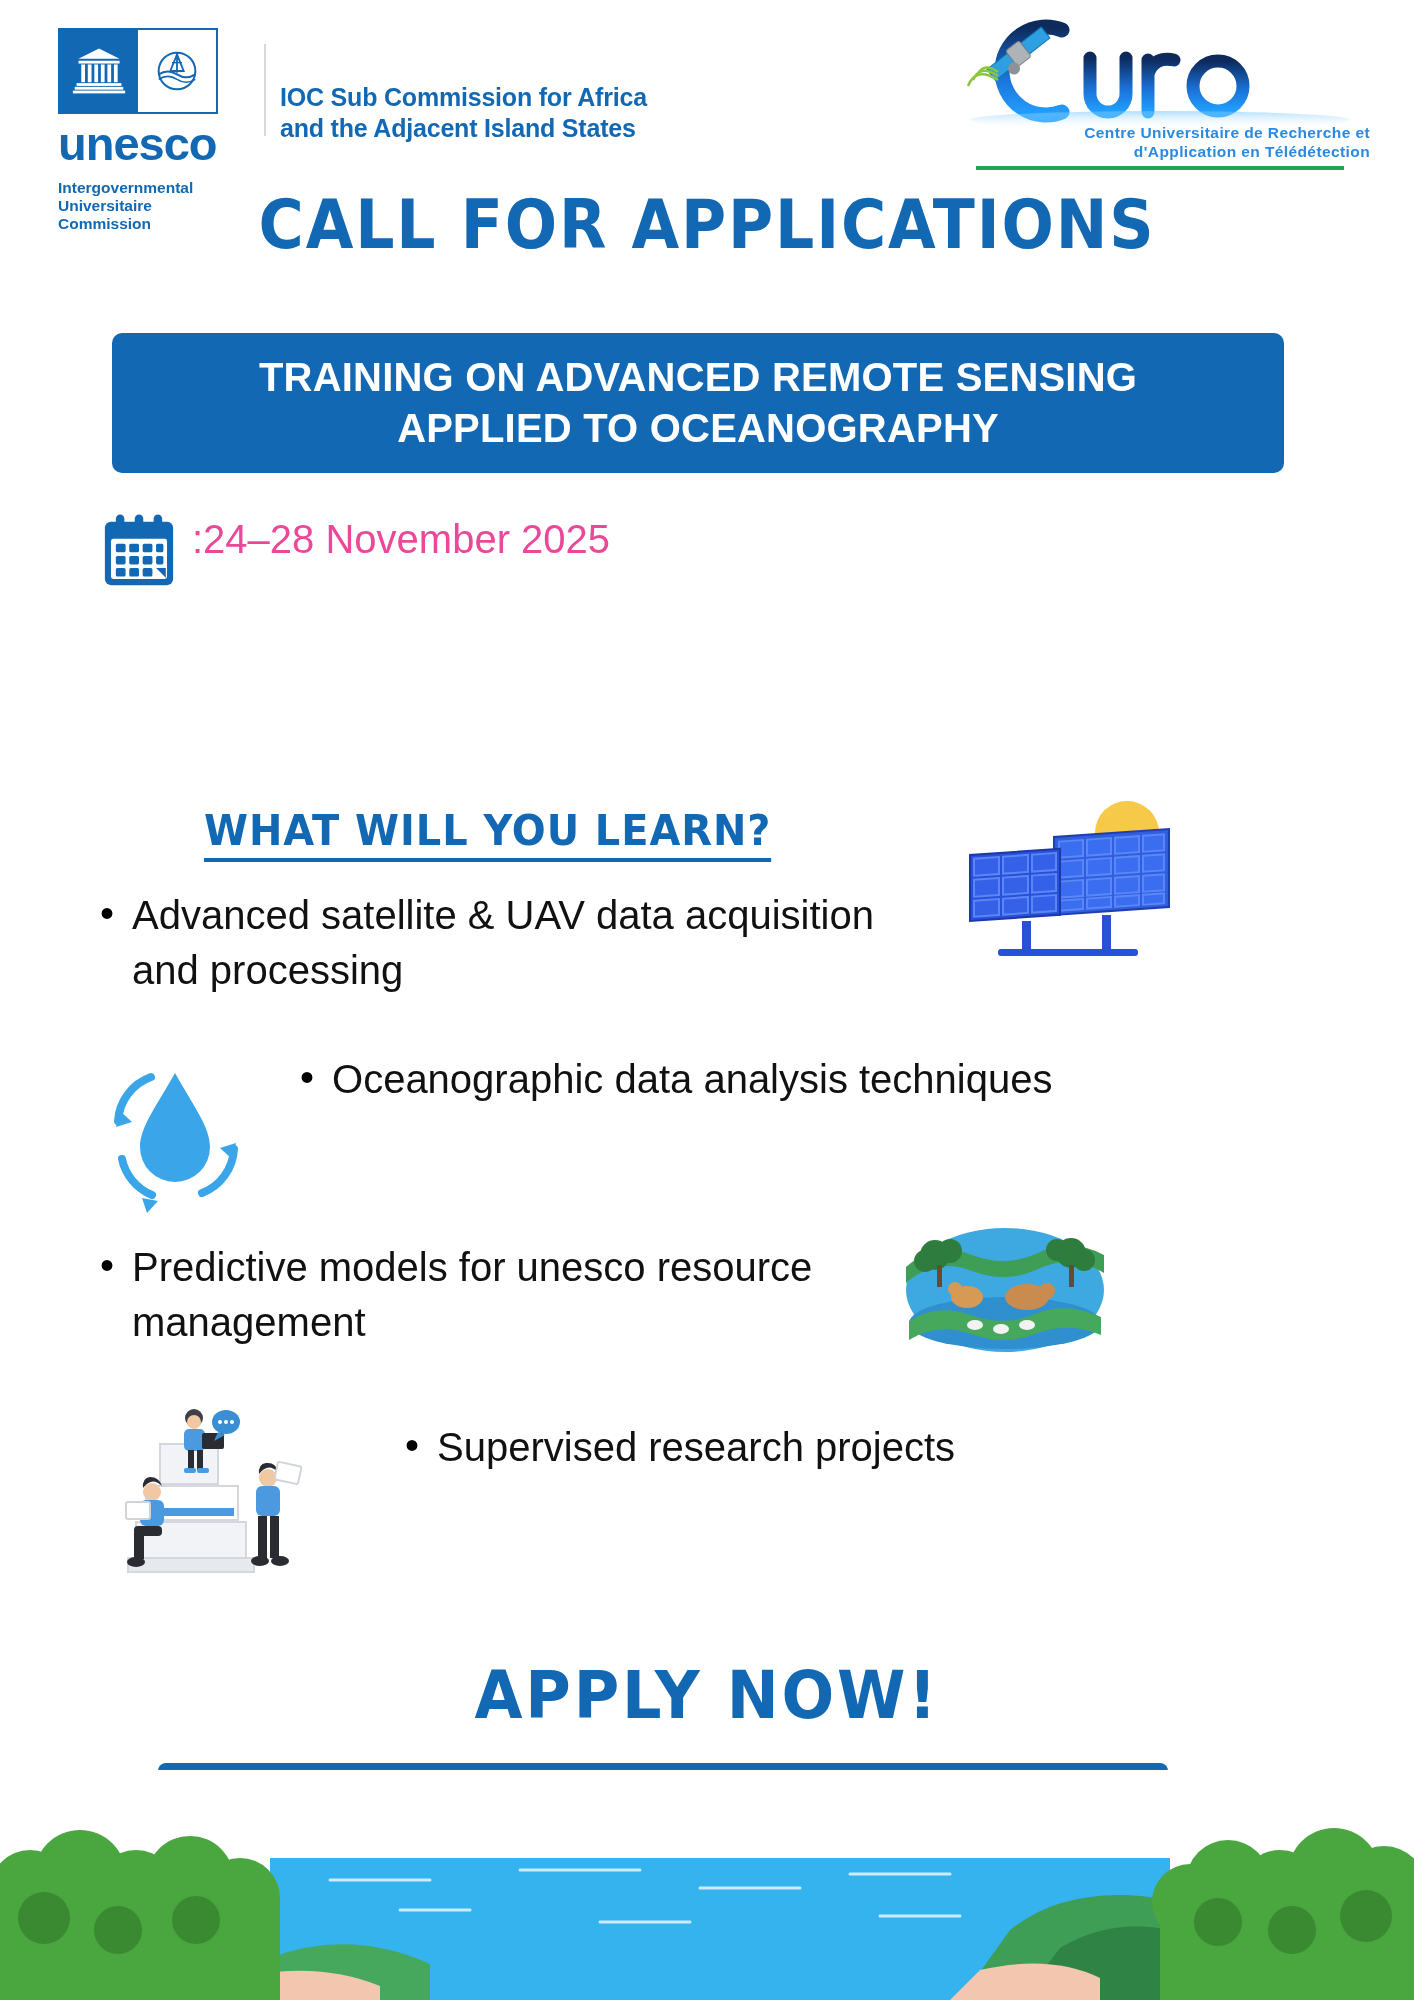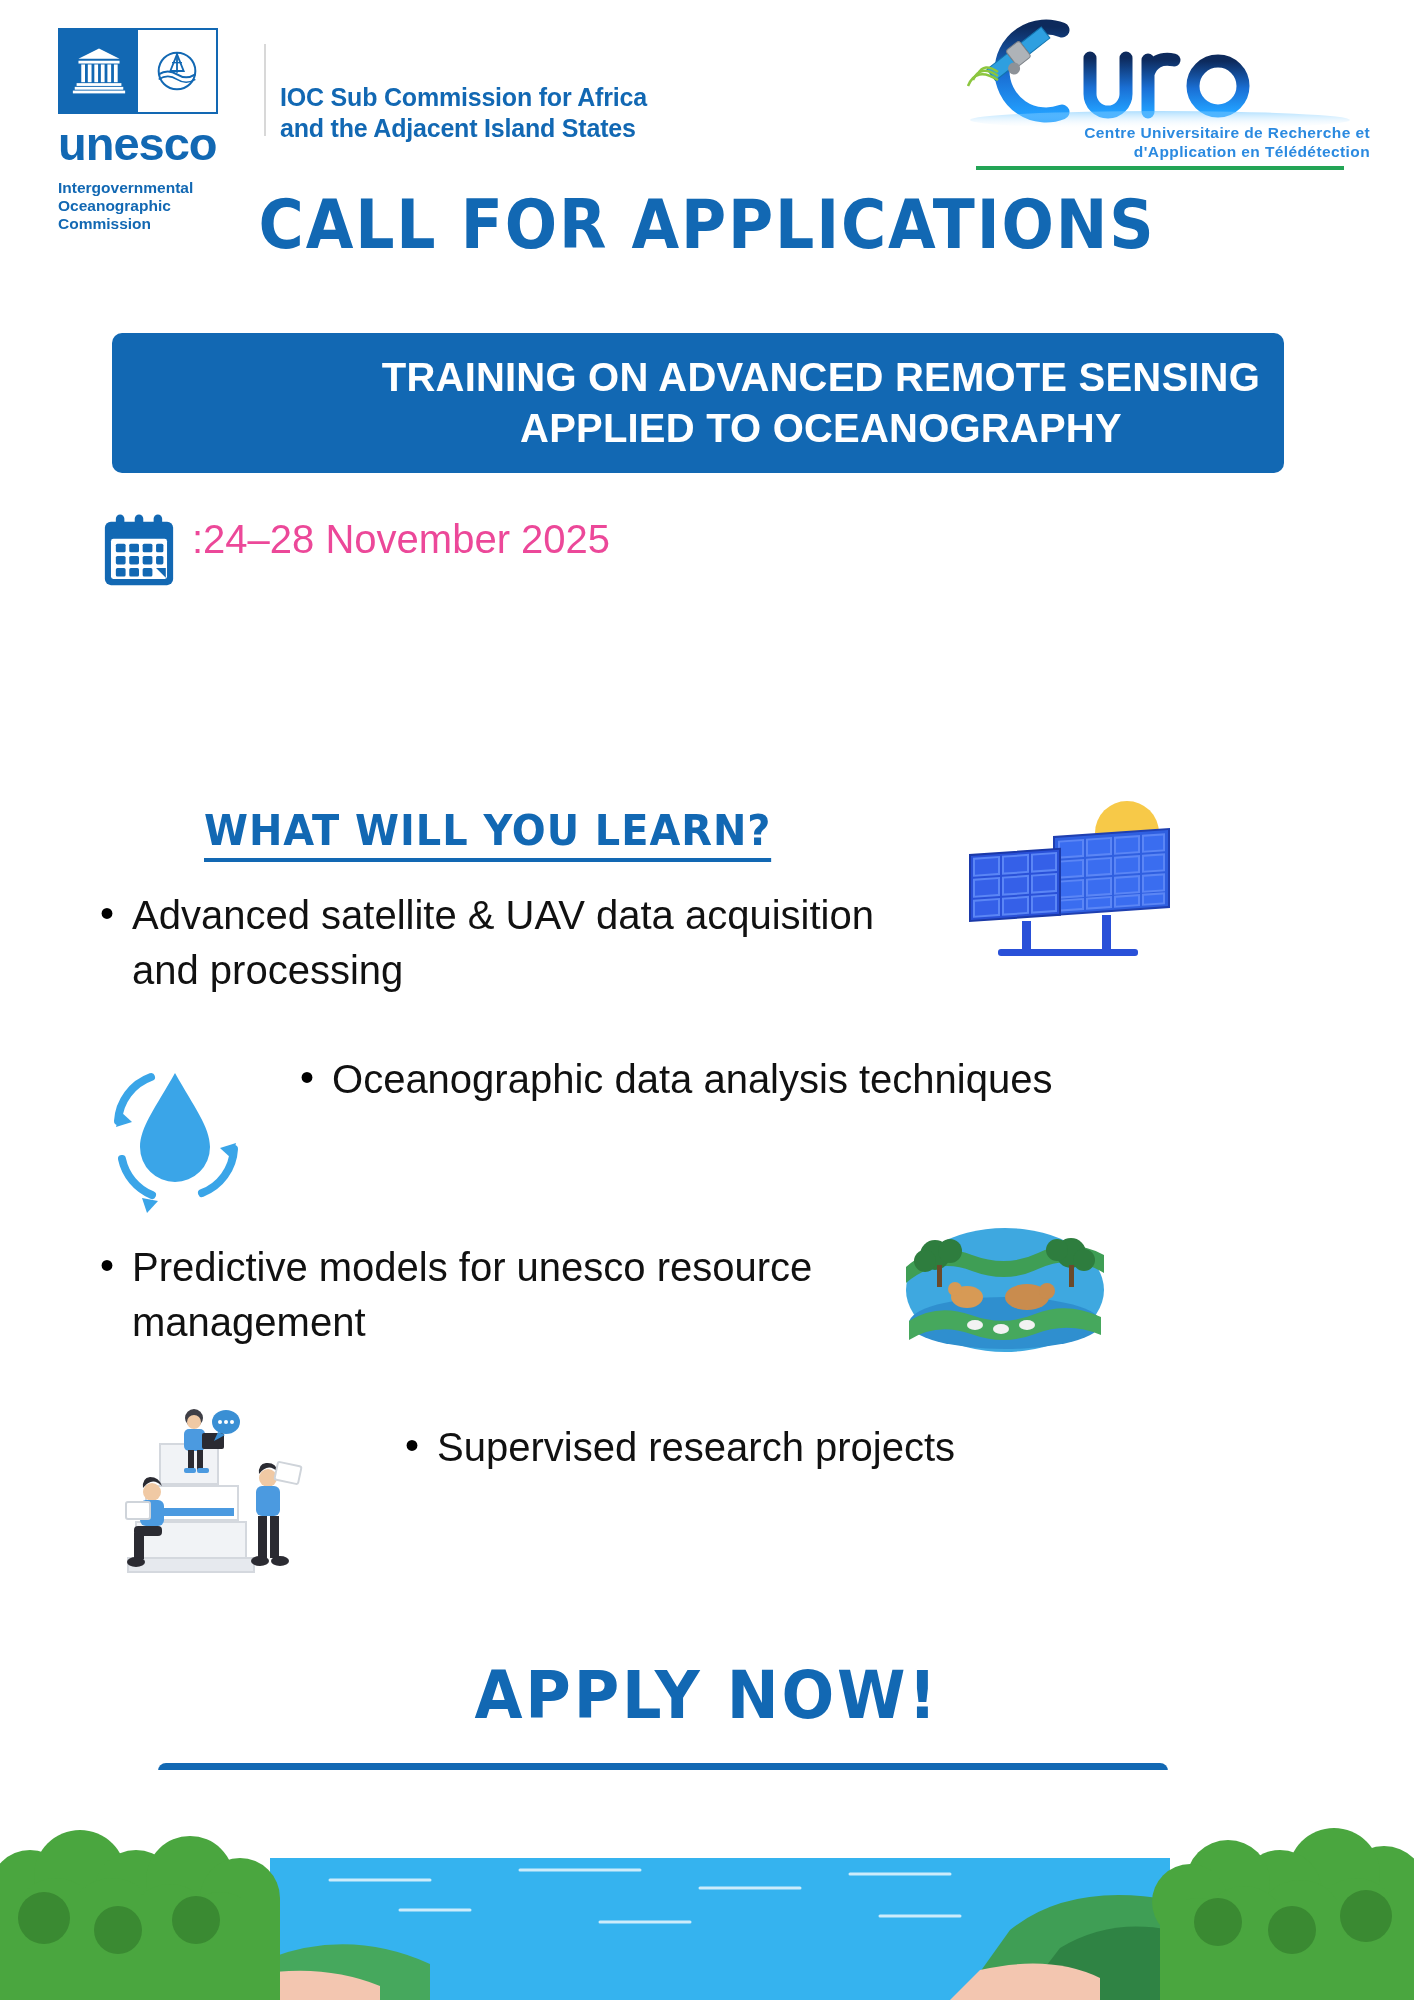--- a/index.html
+++ b/index.html
@@ -33,21 +33,21 @@
   .call-title{
     position:absolute;top:186px;left:0;width:1414px;text-align:center;
     font-family:"DejaVu Sans", sans-serif;
     font-size:67px;font-weight:bold;color:#1268b3;
     letter-spacing:2px;
     transform:scaleX(0.92);
   }
   .banner{
     position:absolute;left:112px;top:333px;width:1172px;height:140px;
     background:#1268b3;border-radius:10px;
-    display:flex;align-items:center;justify-content:flex-end;
+    display:flex;align-items:center;justify-content:center;
   }
   .banner-text{
     color:#ffffff;font-size:40px;font-weight:bold;text-align:center;
     line-height:1.28;letter-spacing:0.2px;padding:0 24px;
   }
 
   
   .info-row{position:absolute;display:flex;align-items:flex-start;}
   .row-date{left:100px;top:512px;width:1180px;}
   .row-loc{left:100px;top:640px;width:1250px;}
@@ -131,21 +131,21 @@
             <path d="M8 40 q11 -7 22 0 q11 7 22 0" fill="none" stroke="#1268b3" stroke-width="2"></path>
             <path d="M30 10 L22 30 L38 30 Z" fill="none" stroke="#1268b3" stroke-width="2.2"></path>
             <line x1="30" y1="8" x2="30" y2="32" stroke="#1268b3" stroke-width="2.2"></line>
             <line x1="24" y1="20" x2="36" y2="20" stroke="#1268b3" stroke-width="1.6"></line>
           </svg>
         </div>
       </div>
       <div class="unesco-wordmark">unesco</div>
       <div class="unesco-sub">
         <div>Intergovernmental</div>
-        <div>Oceanographic</div>
+        <div>Universitaire</div>
         <div>Commission</div>
       </div>
     </div>
 
     <div class="ioc-divider"></div>
     <div class="ioc-text">
       <div>IOC Sub Commission for Africa</div>
       <div>and the Adjacent Island States</div>
     </div>
 

